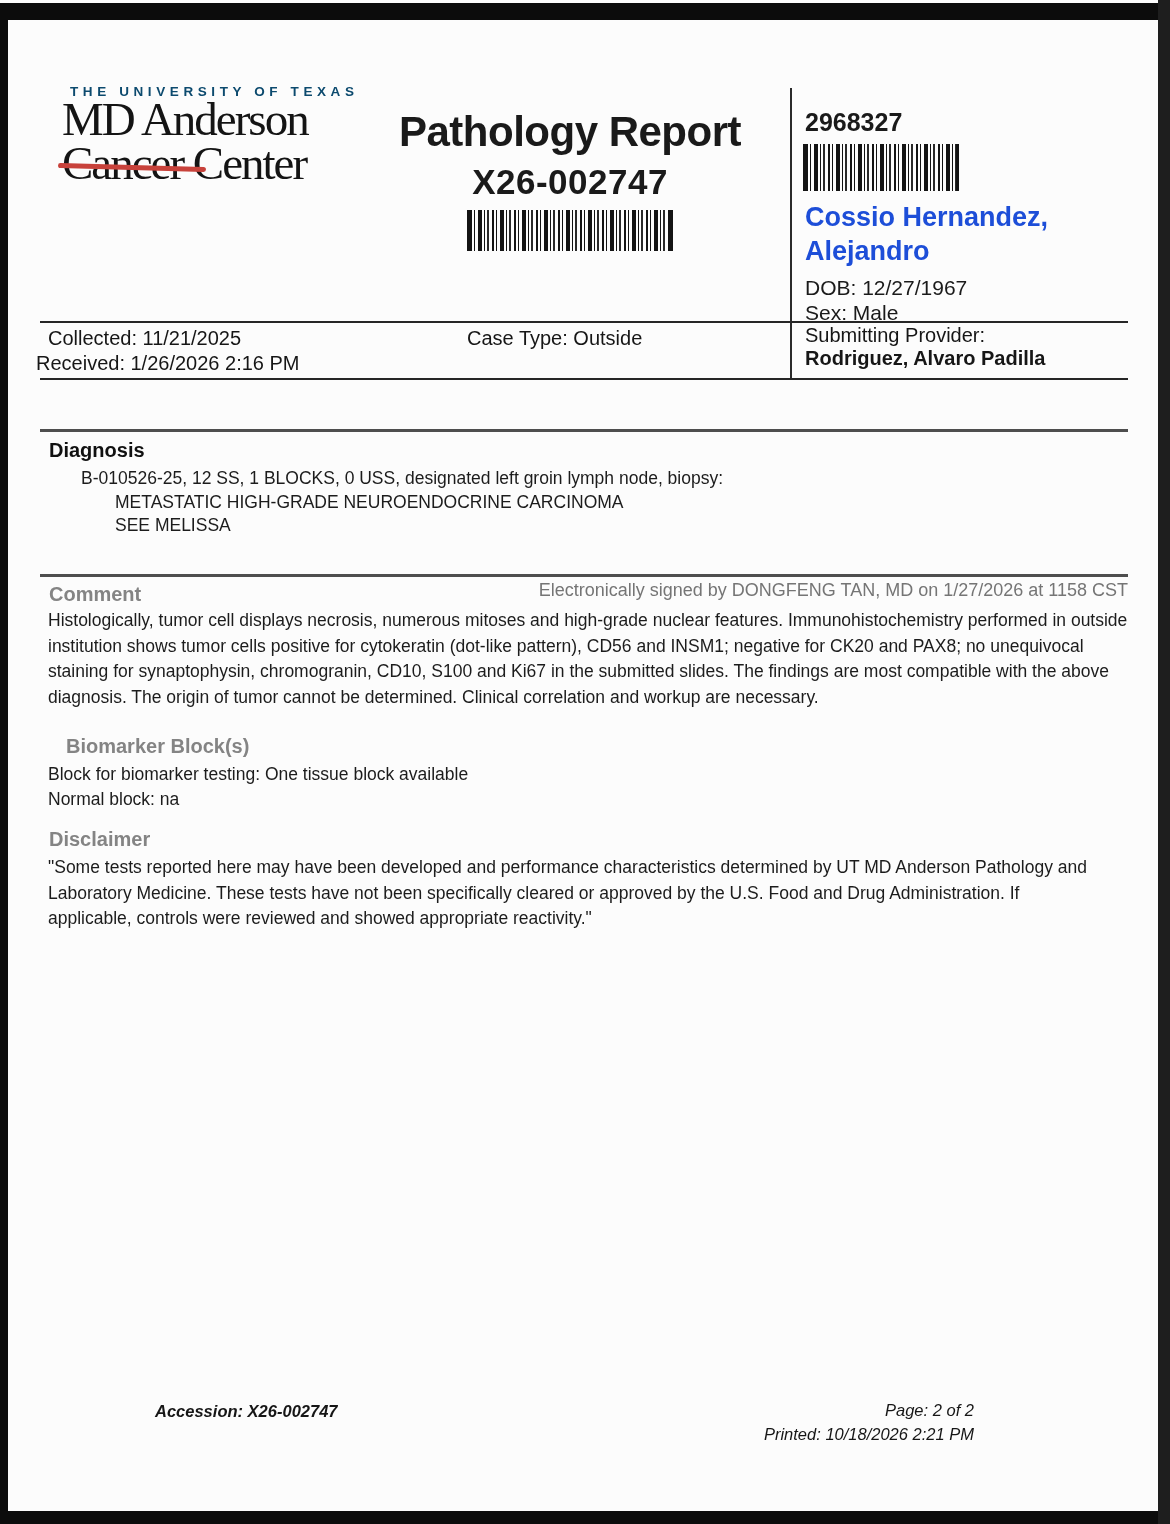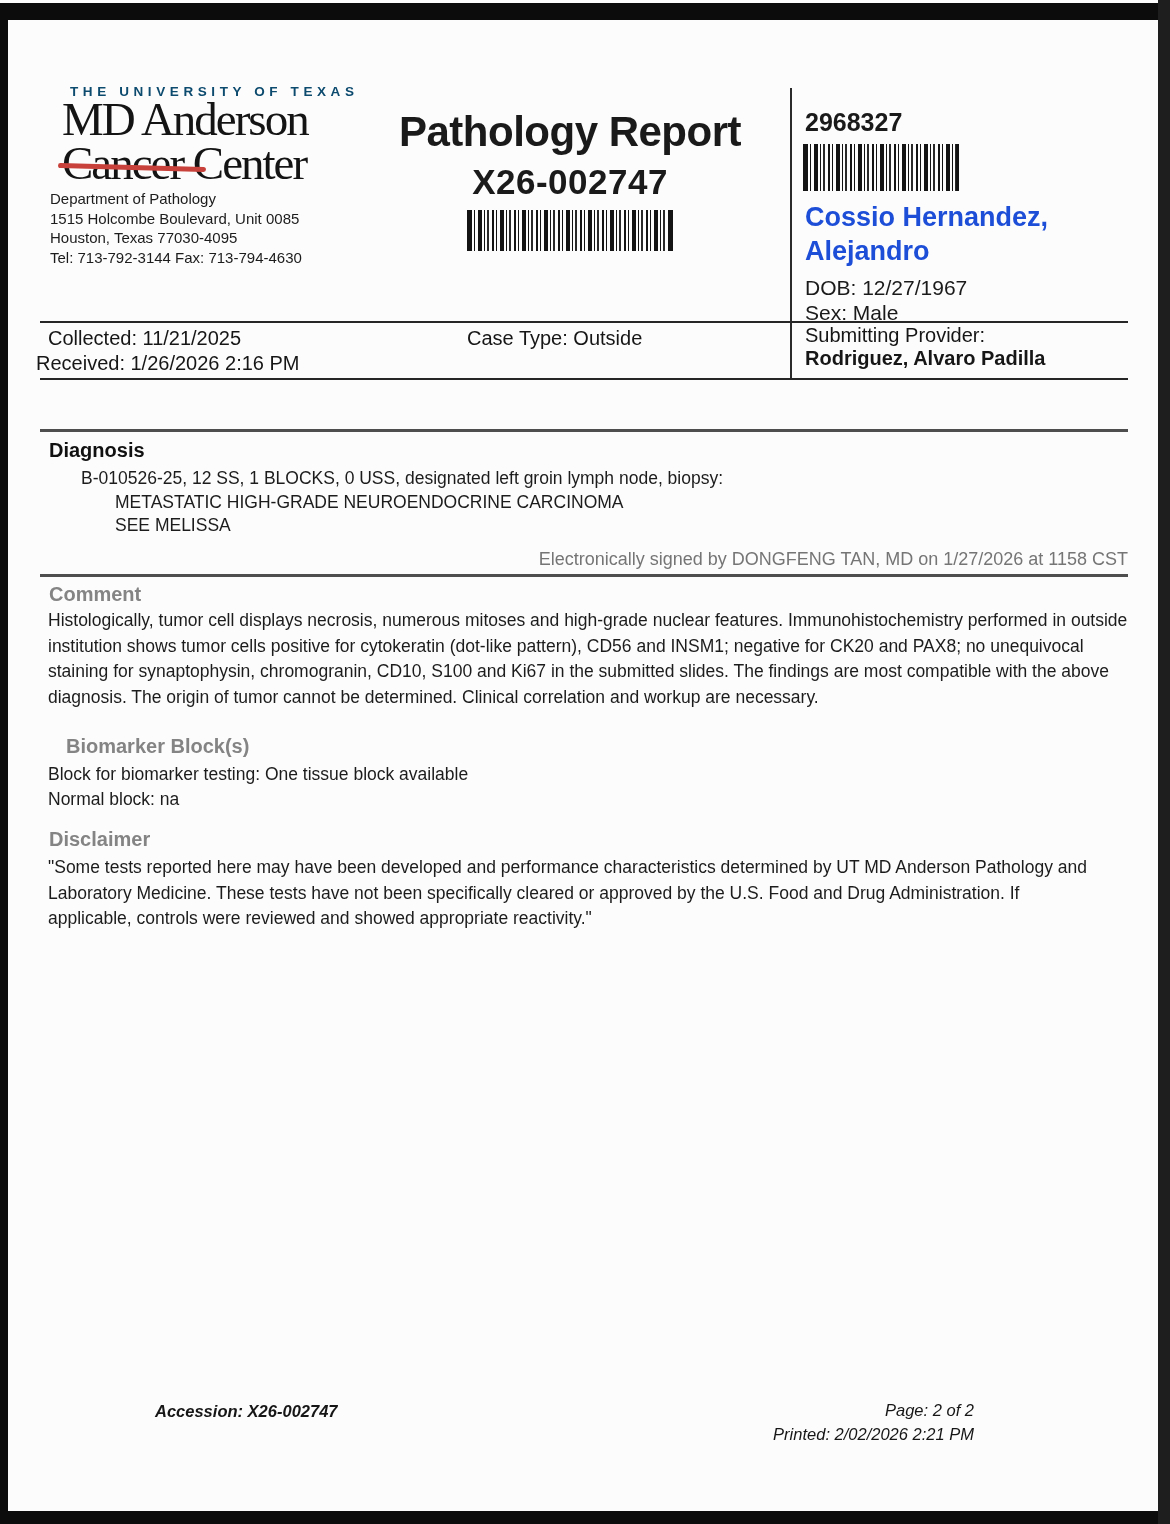--- a/index.html
+++ b/index.html
@@ -85,21 +85,21 @@
   .received  { left:36px; top:352px; }
   .case-type { left:467px; top:327px; }
   .sub-provider-label { left:805px; top:324px;text-align:right; }
   .sub-provider-name  { left:805px; top:347px; font-weight:bold; }
 
   
   .sig-text {
     position:absolute; right:42px; font-size:18px; color:#757575; white-space:nowrap;
   }
   .sig1 { top:404px; }
-  .sig2 { top:549px; }
+  .sig2 { top:580px; }
   .rule { position:absolute; left:40px; width:1088px; height:3px; background:#4e4e4e; }
   .rule1 { top:429px; }
   .rule2 { top:574px; }
 
   
   .section-title { position:absolute; left:49px; font-size:20px; font-weight:bold; white-space:nowrap; }
   .title-black { color:#111; }
   .title-gray  { color:#848484; }
   .diagnosis-title  { top:439px; }
   .comment-title    { top:583px; }
@@ -133,26 +133,20 @@
   <div class="scan-top"></div>
   <div class="scan-left"></div>
   <div class="scan-bottom"></div>
   <div class="scan-right"></div>
 
   <div class="univ-line">THE UNIVERSITY OF TEXAS</div>
   <div class="logo-serif">
     <span class="logo-line1">MD Anderson</span>
     <span class="logo-line2"><span class="cancer-word"><span>Cancer</span><span class="strike" style="background: rgb(200, 66, 59);"></span></span><span> Center</span></span>
   </div>
-  <div class="dept-block">
-    <div>Department of Pathology</div>
-    <div>1515 Holcombe Boulevard, Unit 0085</div>
-    <div>Houston, Texas 77030-4095</div>
-    <div>Tel: 713-792-3144  Fax: 713-794-4630</div>
-  </div>
 
   <div class="title-block">
     <div class="report-title">Pathology Report</div>
     <div class="report-accession">X26-002747</div>
     <div class="barcode barcode-main"></div>
   </div>
 
   <div class="mrn">2968327</div>
   <div class="barcode barcode-mrn"></div>
   <div class="patient-name">Cossio Hernandez, Alejandro</div>
@@ -185,16 +179,16 @@
   <div class="section-title title-gray biomarker-title" style="color: rgb(132, 132, 132);">Biomarker Block(s)</div>
   <div class="body-text bio-line1">Block for biomarker testing: One tissue block available</div>
   <div class="body-text bio-line2">Normal block: na</div>
 
   <div class="section-title title-gray disclaimer-title" style="color: rgb(132, 132, 132);">Disclaimer</div>
   <div class="body-text disclaimer-body">"Some tests reported here may have been developed and performance characteristics determined by UT MD Anderson Pathology and Laboratory Medicine. These tests have not been specifically cleared or approved by the U.S. Food and Drug Administration. If applicable, controls were reviewed and showed appropriate reactivity."</div>
 
   <div class="footer-accession">Accession: X26-002747</div>
   <div class="footer-right">
     <div>Page: 2 of 2</div>
-    <div>Printed: 2/02/2026 2:21 PM</div>
+    <div>Printed: 10/18/2026 2:21 PM</div>
   </div>
 
 </div>
 
 </body></html>

